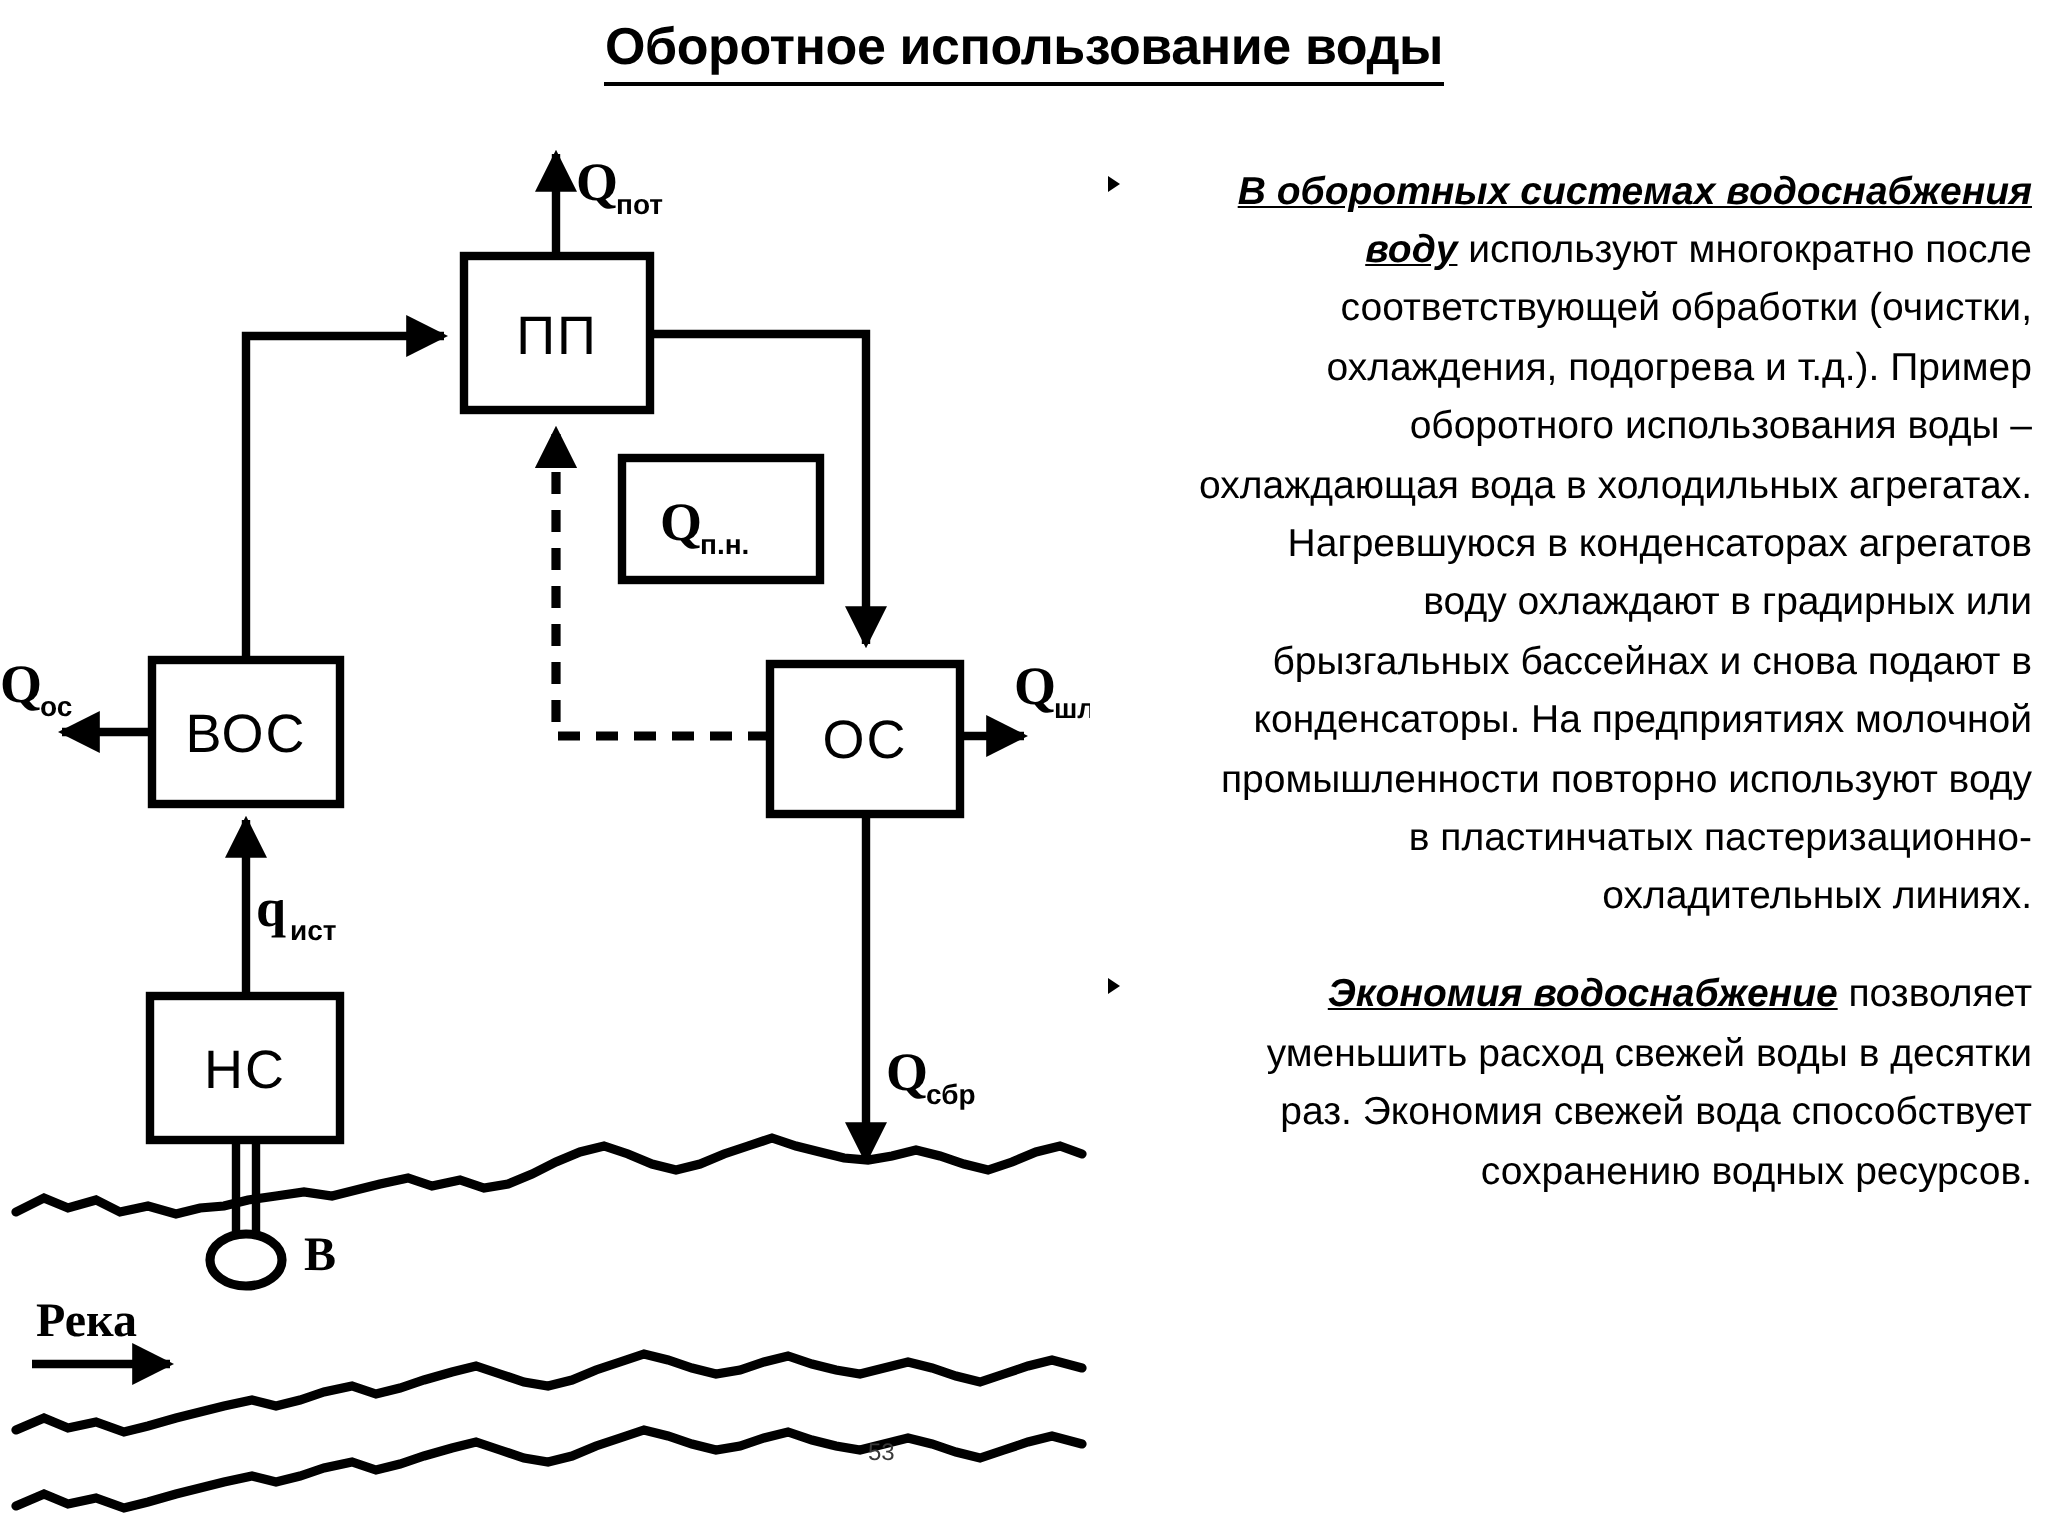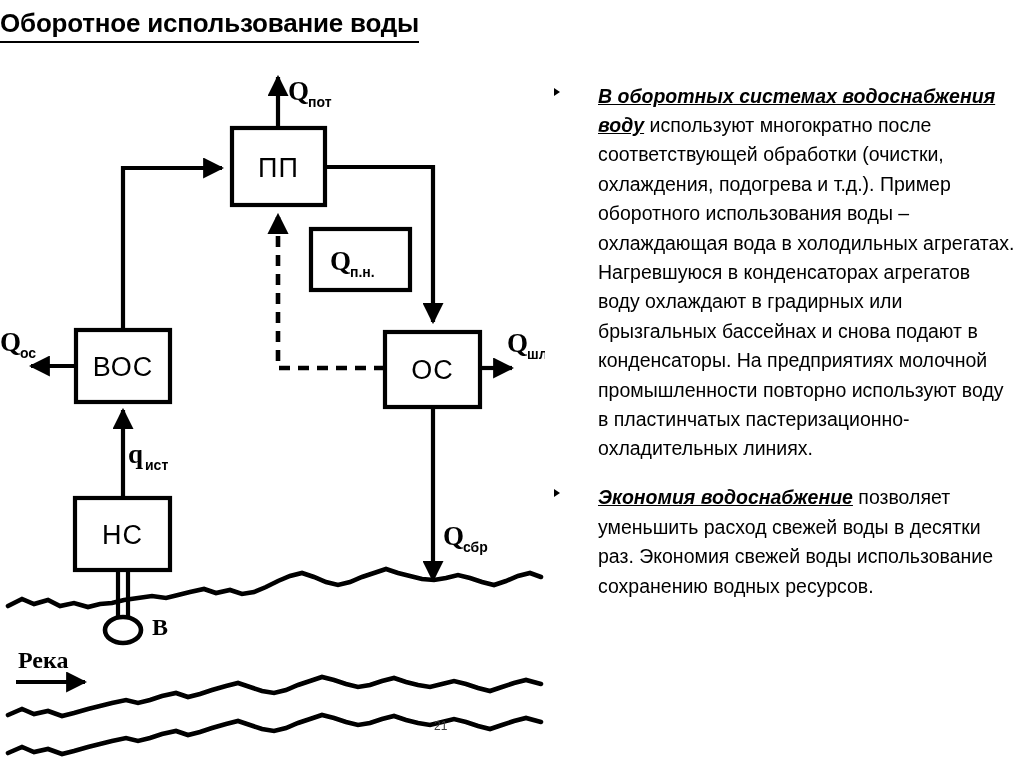--- a/index.html
+++ b/index.html
@@ -15,20 +15,21 @@
     font-family: "Liberation Sans", sans-serif;
     color: #000000;
   }
 
   
   #slide-title {
     position: absolute;
     left: 0;
     top: 8px;
     width: 1024px;
+    text-align: center;
     font-family: "Liberation Sans", sans-serif;
     font-size: 26px;
     font-weight: bold;
     letter-spacing: -0.2px;
     color: #000;
   }
   #slide-title span {
     border-bottom: 2px solid #000;
     padding-bottom: 2px;
     display: inline-block;
@@ -75,21 +76,21 @@
     height: 0;
     border-left: 6px solid #000;
     border-top: 4px solid transparent;
     border-bottom: 4px solid transparent;
   }
   .para {
     font-family: "Liberation Sans", sans-serif;
     font-size: 19.5px;
     line-height: 29.4px;
     color: #000;
-    text-align: left;
+    text-align: right;
   }
   .lead {
     font-weight: bold;
     font-style: italic;
     text-decoration: underline;
   }
 
   
   #page-number {
     position: absolute;
@@ -228,18 +229,18 @@
 
 <div id="text-panel">
 
   <div class="bullet-row">
     <span class="bullet-mark"></span>
     <p class="para"><span class="lead">В оборотных системах водоснабжения воду</span><span> используют многократно после соответствующей обработки (очистки, охлаждения, подогрева и т.д.). Пример оборотного использования воды – охлаждающая вода в холодильных агрегатах. Нагревшуюся в конденсаторах агрегатов воду охлаждают в градирных или брызгальных бассейнах и снова подают в конденсаторы. На предприятиях молочной промышленности повторно используют воду в пластинчатых пастеризационно-охладительных линиях.</span></p>
   </div>
 
   <div class="bullet-row">
     <span class="bullet-mark"></span>
-    <p class="para"><span class="lead">Экономия водоснабжение</span><span> позволяет уменьшить расход свежей воды в десятки раз. Экономия свежей воды использование сохранению водных ресурсов.</span></p>
+    <p class="para"><span class="lead">Экономия водоснабжение</span><span> позволяет уменьшить расход свежей воды в десятки раз. Экономия свежей вода способствует сохранению водных ресурсов.</span></p>
   </div>
 
 </div>
 
-<div id="page-number">21</div>
+<div id="page-number">53</div>
 
 </body></html>

